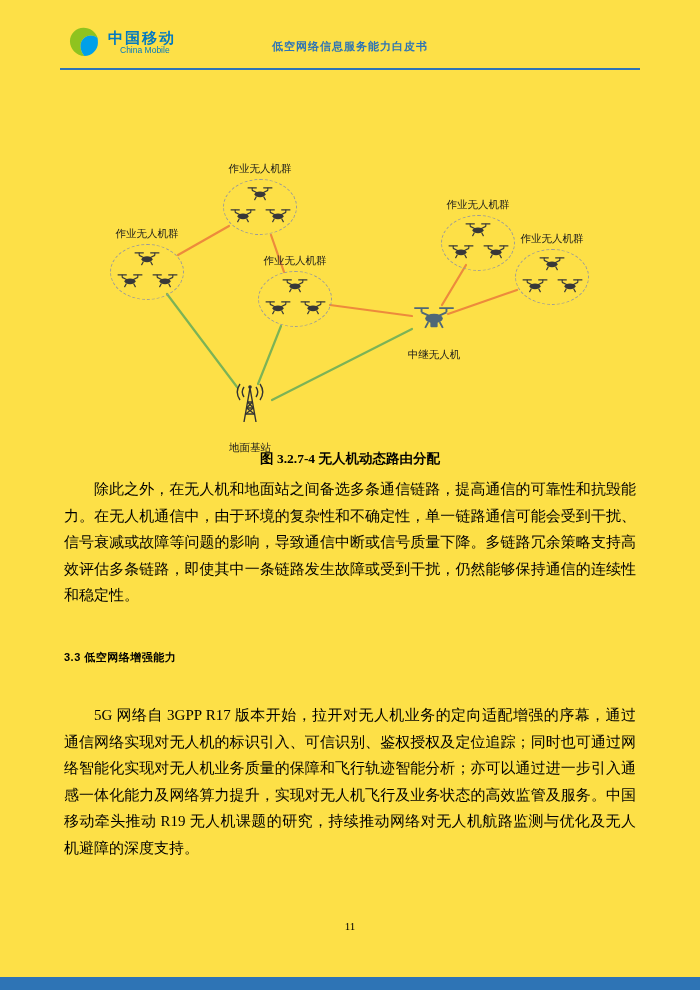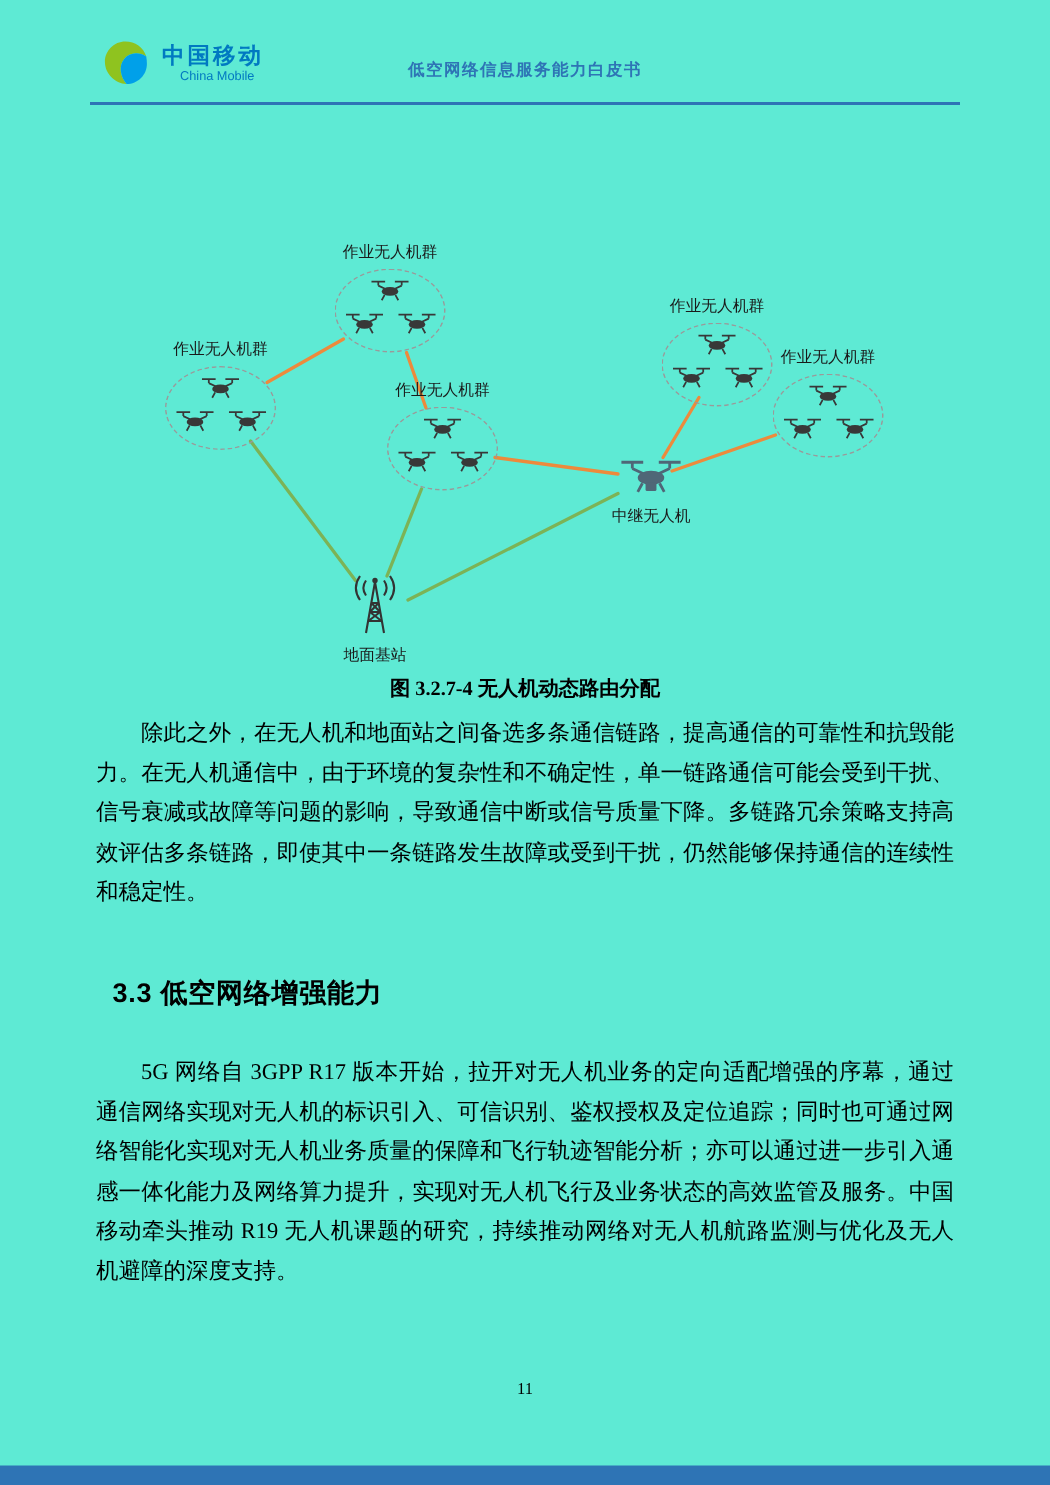--- a/index.html
+++ b/index.html
@@ -1,19 +1,19 @@
 <!DOCTYPE html>
 <html><head>
 <meta charset="utf-8">
 <style>
   * { margin:0; padding:0; box-sizing:border-box; }
   html,body { background:#ffffff; }
   .page {
     position:relative; width:700px; height:990px; margin:0 auto;
-    background:#5eead4; overflow:hidden;
+    background:#fde047; overflow:hidden;
     font-family:"Liberation Serif", serif; color:#000;
   }
 
   
   .header { position:absolute; left:60px; right:60px; top:24px; height:46px;
             border-bottom:2px solid #2e74b5; }
   .logo { position:absolute; left:6px; top:1px; display:flex; align-items:center; gap:7px; }
   .logo-mark { width:35px; height:35px; }
   .logo-text { display:flex; flex-direction:column; line-height:1.1; }
   .logo-cn { font-family:"Liberation Sans", sans-serif; font-weight:bold;
@@ -22,42 +22,42 @@
   .doc-title { position:absolute; left:0; right:0; top:15px; text-align:center;
                font-size:11px; font-weight:700; color:#2e74b5; letter-spacing:1px; }
 
   
   .para { position:absolute; left:64px; width:572px; font-size:15px;
           line-height:26.5px; text-align:justify; }
   .indent { text-indent:2em; }
   #para1 { top:84px; }
   #para2 { top:476px; }
   #para3 { top:702px; }
-  .section-heading { position:absolute; left:75px; top:650px; font-size:18px;
+  .section-heading { position:absolute; left:64px; top:650px; font-size:11px;
                      font-weight:bold; font-family:"Liberation Sans", sans-serif;
                      letter-spacing:0.5px; }
 
   
   .figure { position:absolute; left:85px; top:158px; width:535px; height:290px; }
   .links { position:absolute; left:0; top:0; width:535px; height:290px; }
   .cluster { position:absolute; width:74px; text-align:center; }
   .cluster-label { font-size:10.5px; line-height:14px; margin-bottom:3px; white-space:nowrap; color:#1a1a1a; }
   .cluster-ring { position:relative; width:74px; height:56px;
                   border:1.5px dashed #9a9a9a; border-radius:50%; }
   .drone { position:absolute; width:26px; height:16px; color:#383838; }
   .drone.p1 { left:23px; top:5px; }
   .drone.p2 { left:6px; top:27px; }
   .drone.p3 { left:41px; top:27px; }
   .c1 { left:138px; top:4px; }
   .c2 { left:25px;  top:69px; }
   .c3 { left:173px; top:96px; }
   .c4 { left:356px; top:40px; }
   .c5 { left:430px; top:74px; }
   .relay { position:absolute; left:317px; top:146px; width:64px; text-align:center; }
-  .relay-label, .base-label { font-size:10.5px; line-height:14px; margin-top:2px; white-space:nowrap; color:#1a1a1a; }
+  .relay-label, .base-label { font-size:10.5px; line-height:14px; margin-top:13px; white-space:nowrap; color:#1a1a1a; }
   .base { position:absolute; left:133px; top:224px; width:64px; text-align:center; }
   .fig-caption { position:absolute; left:0; right:0; top:450px; text-align:center;
                  font-size:13.5px; font-weight:600; }
 
   
   .page-number { position:absolute; left:0; right:0; top:920px; text-align:center; font-size:11px; }
   .footer-bar { position:absolute; left:0; right:0; bottom:0; height:13px; background:#2e74b5; }
 </style>
 </head>
 <body>

